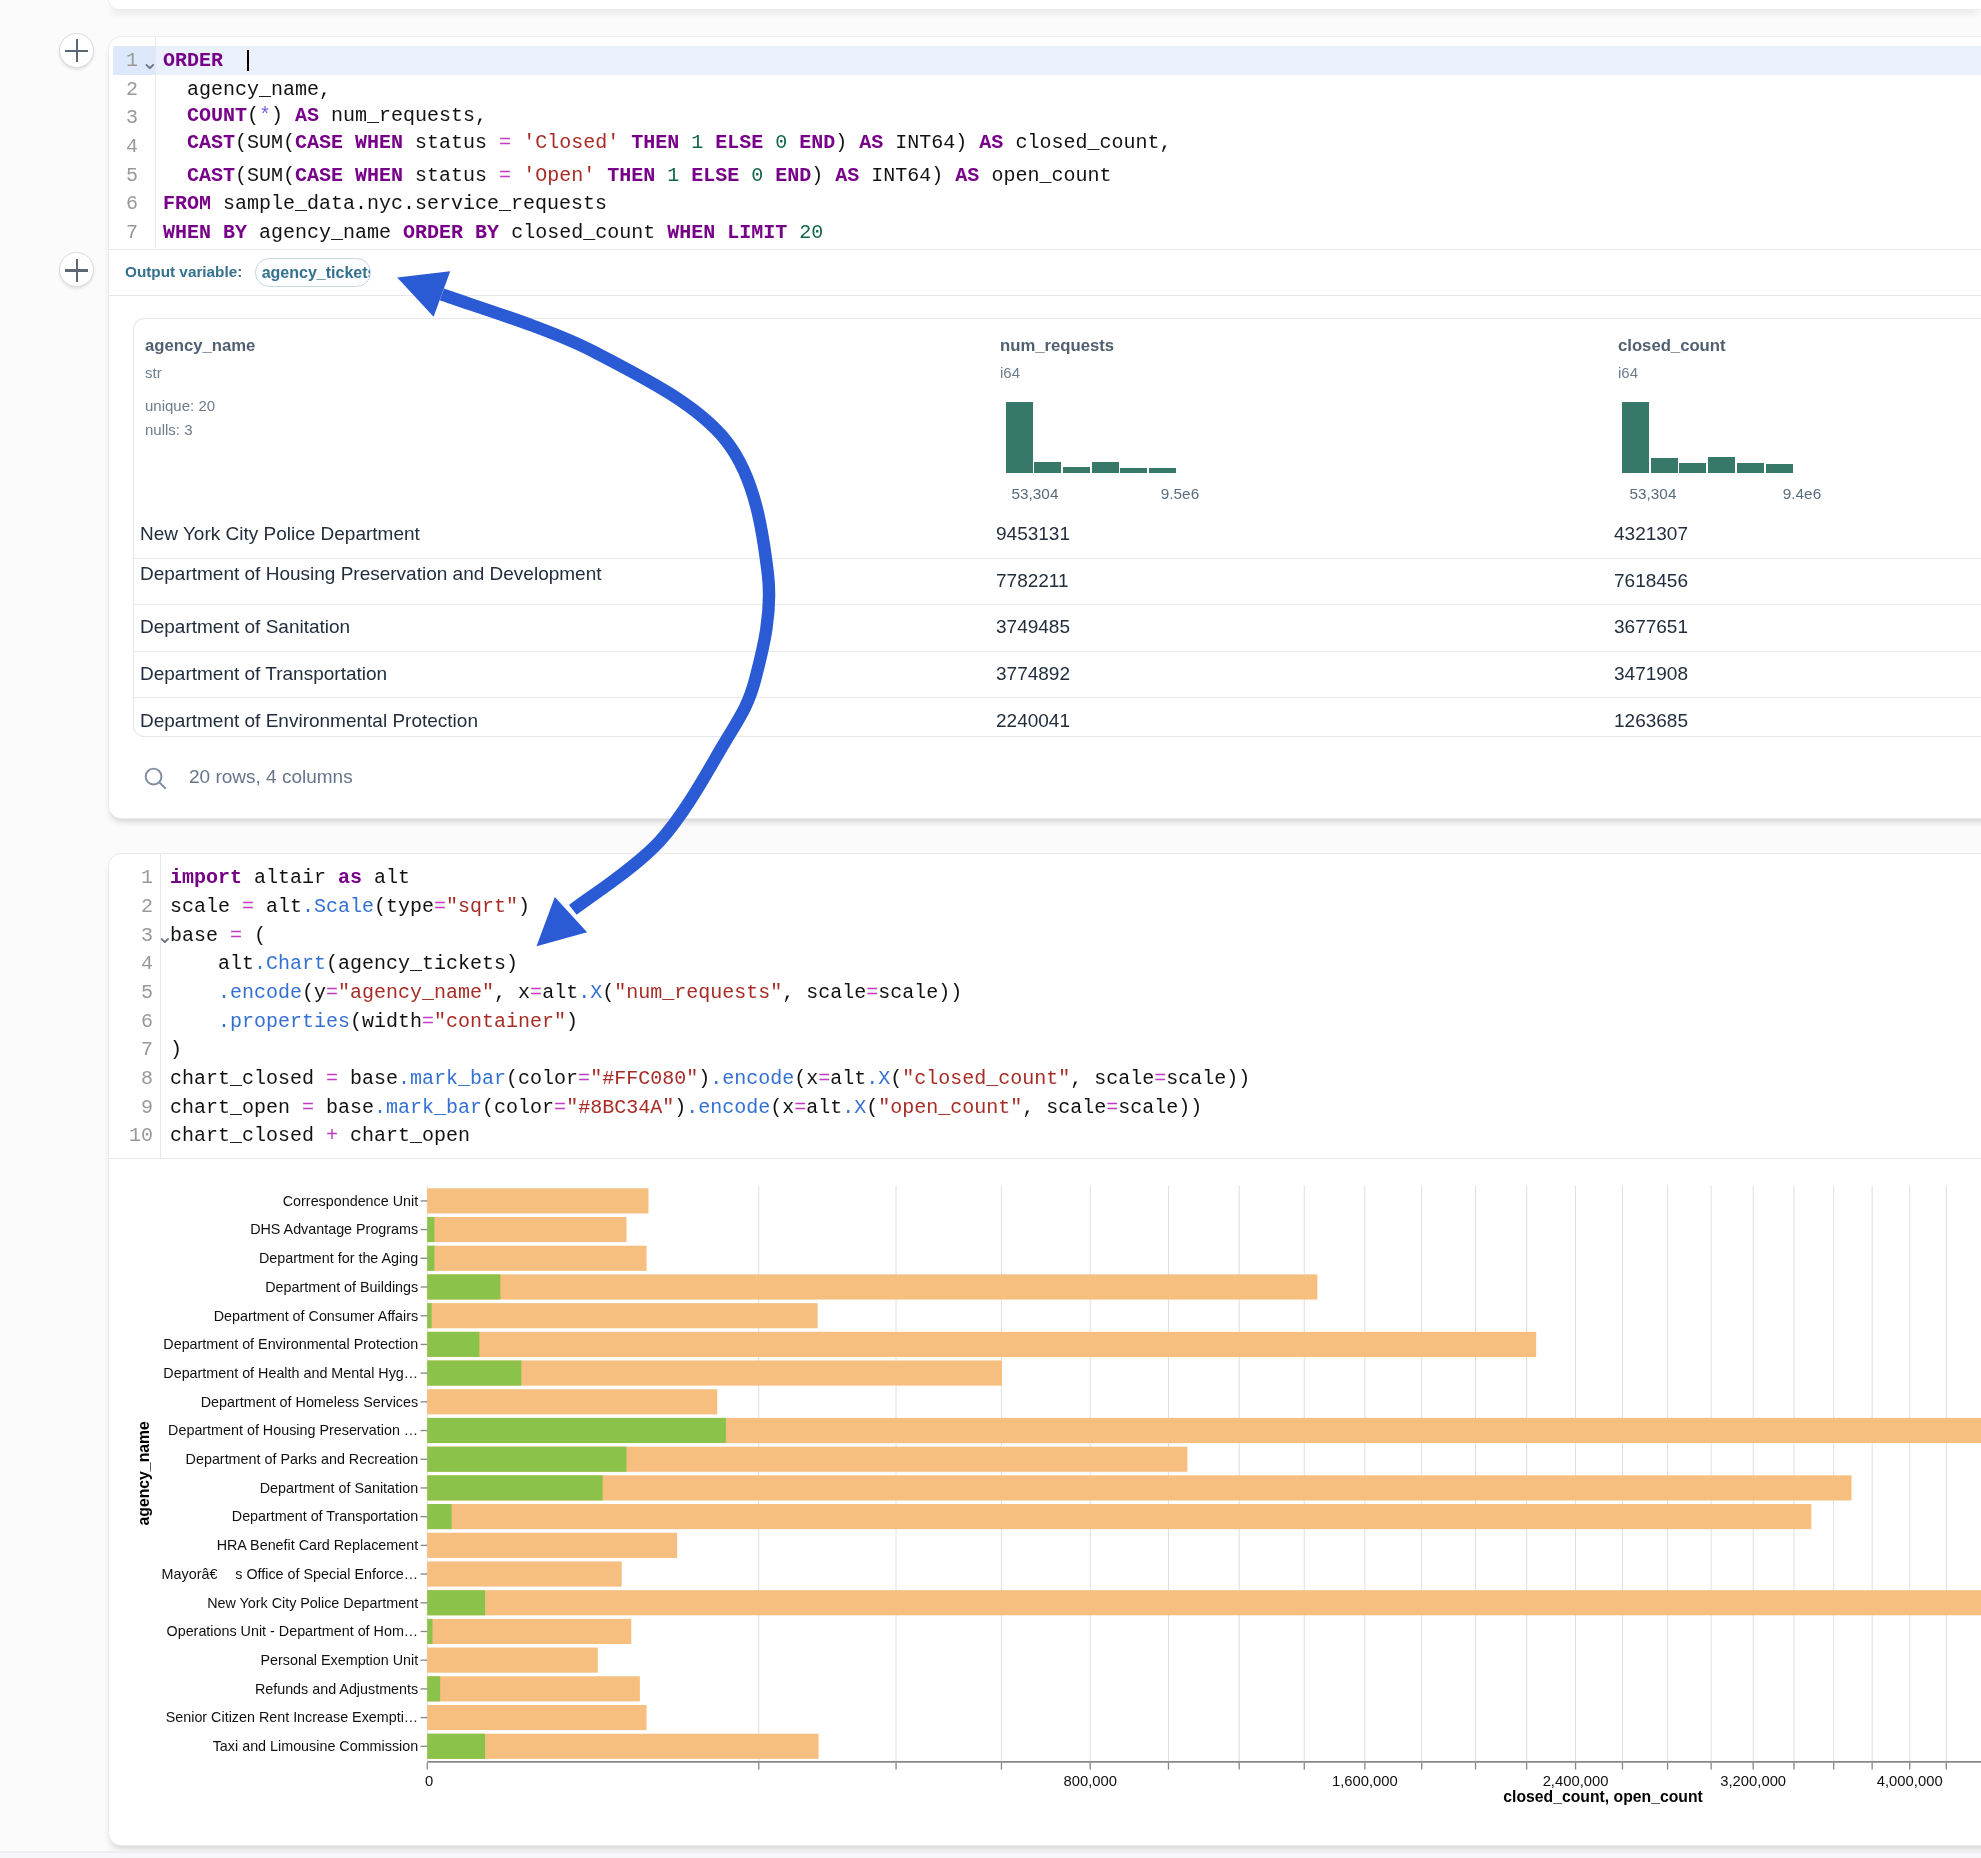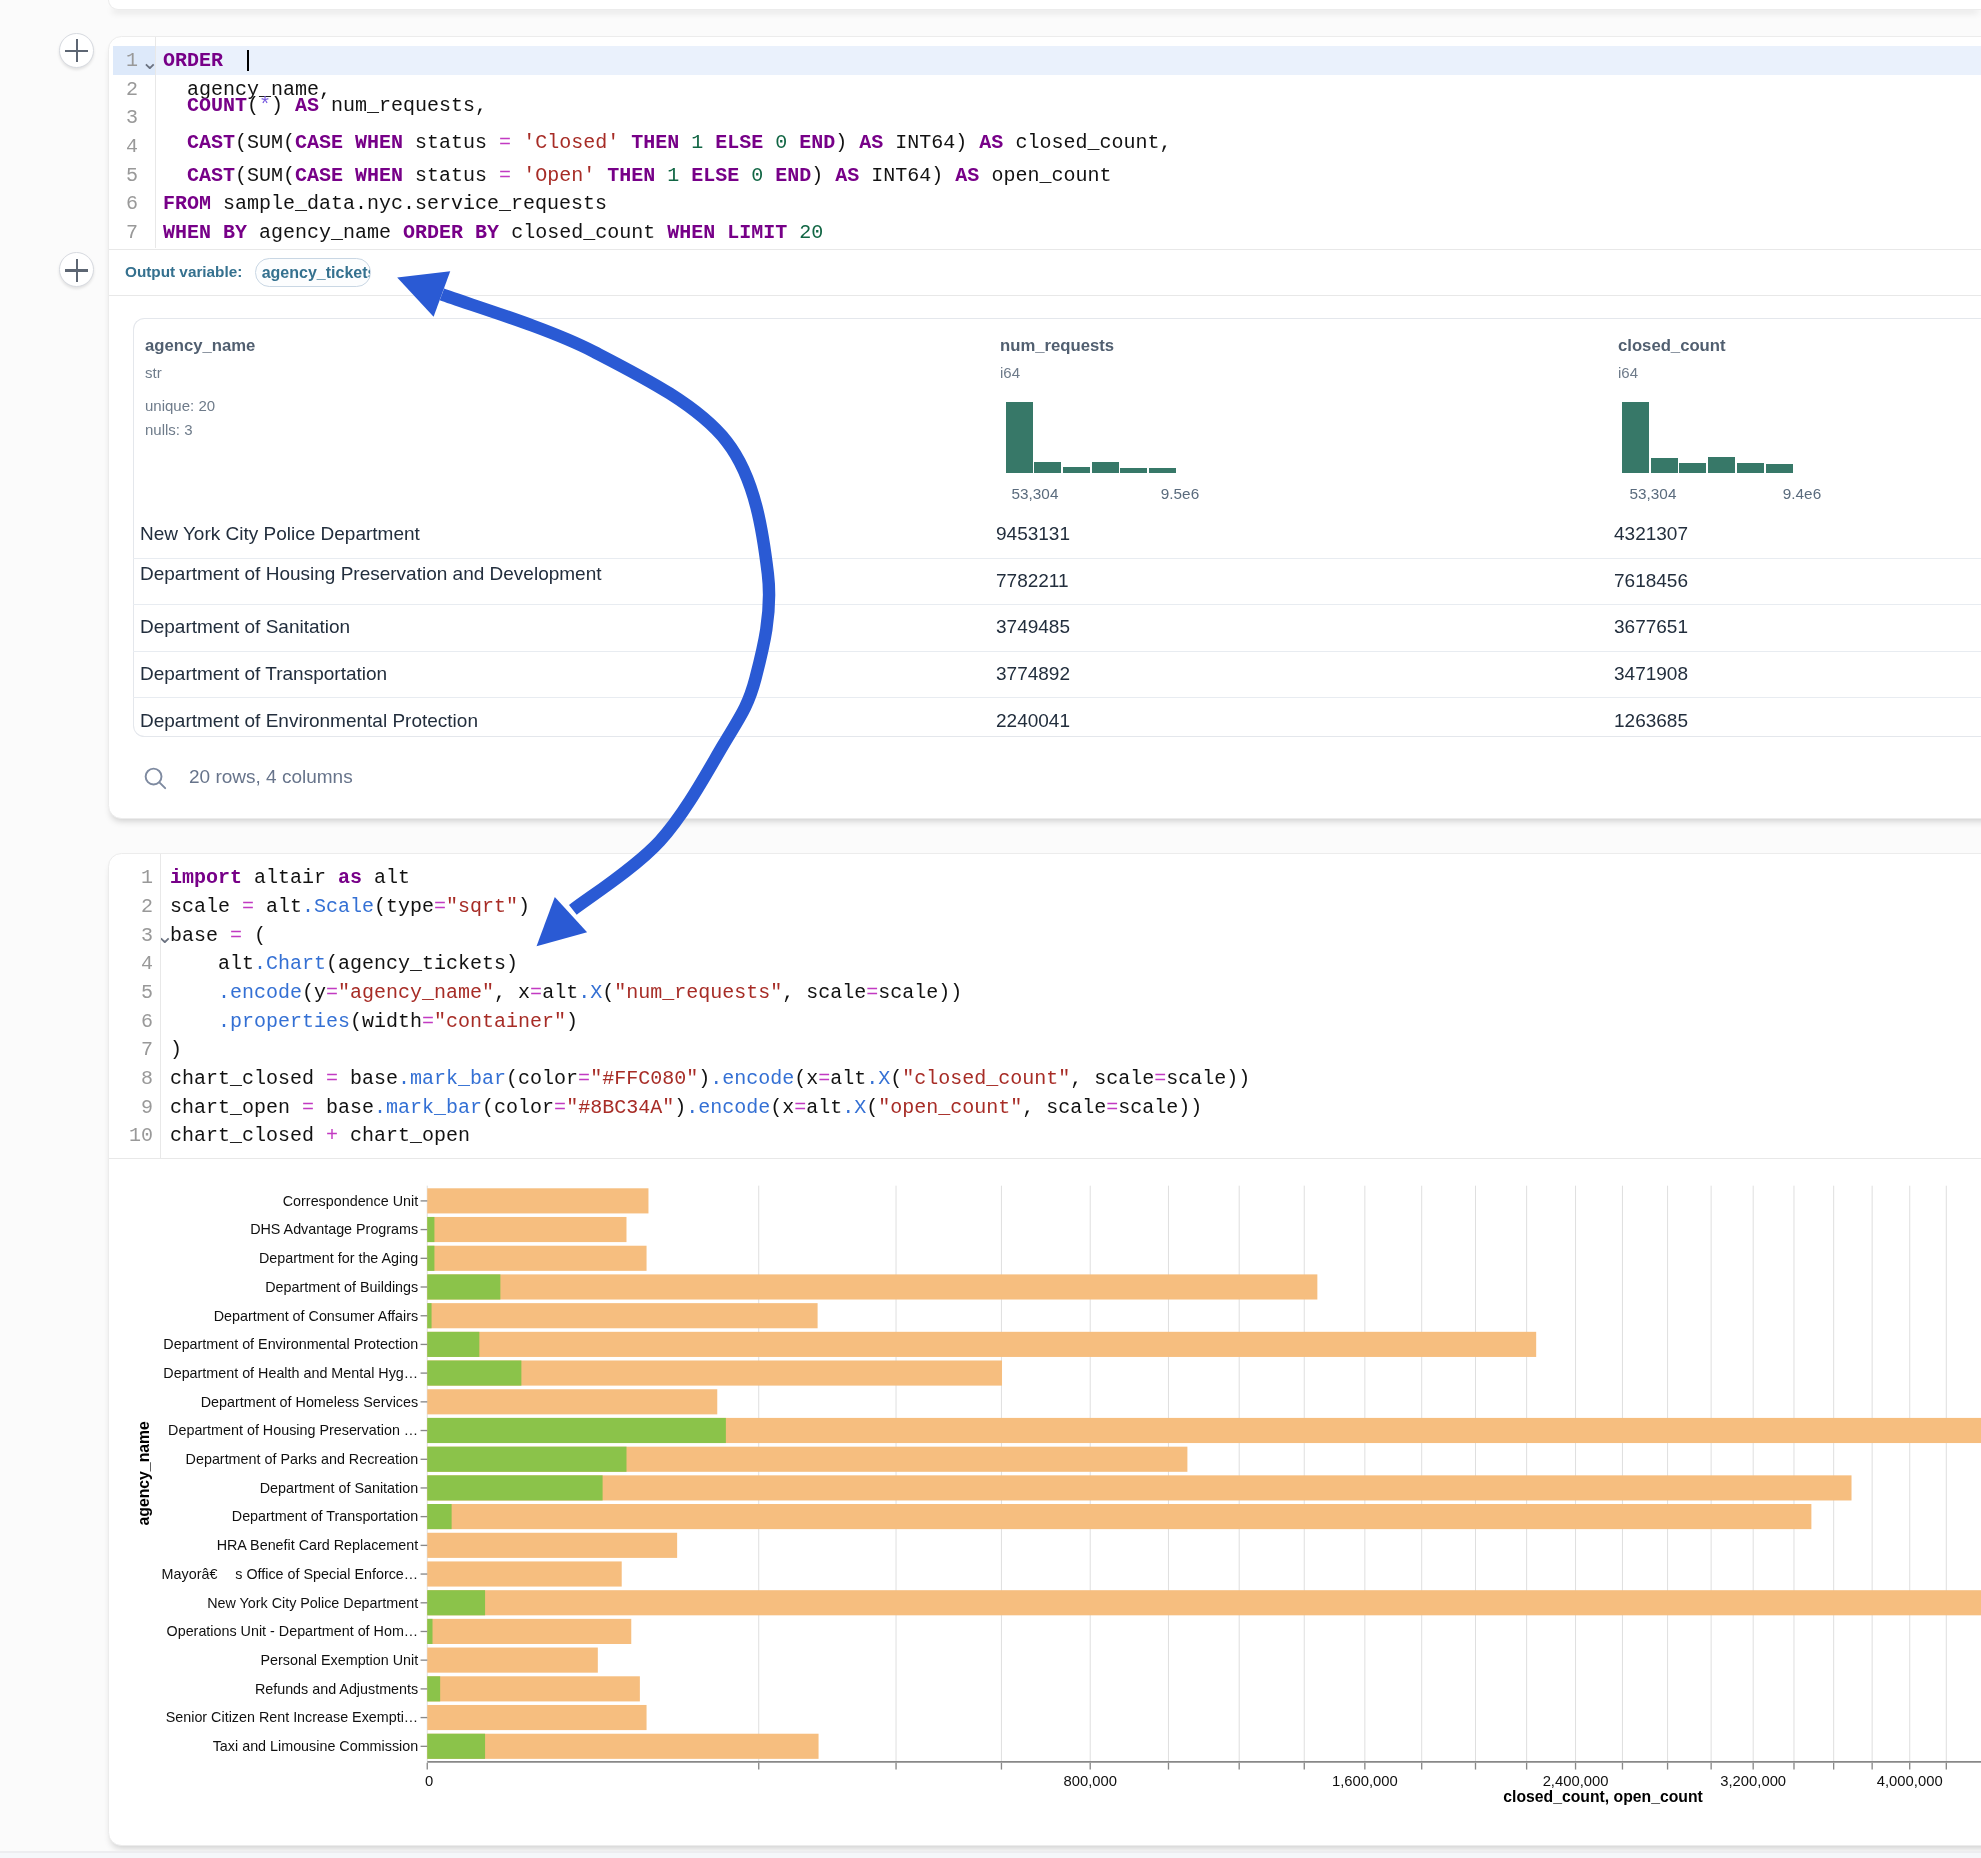--- a/index.html
+++ b/index.html
@@ -42,21 +42,21 @@
 
 <div class="activeline" style="left:156px;top:46px;width:1826px;height:29px"></div>
 <div class="activeline" style="left:113px;top:46px;width:42px;height:29px;background:#dde9fa"></div>
 
 <div class="gnum" style="right:1844px;top:46px">1</div>
 <div class="fold" style="left:141px;top:49px">⌄</div>
 <div class="cl" style="left:163px;top:46px"><b class="k">ORDER</b> </div>
 <div class="gnum" style="right:1844px;top:75px">2</div>
 <div class="cl" style="left:163px;top:75px">  agency_name,</div>
 <div class="gnum" style="right:1844px;top:103px">3</div>
-<div class="cl" style="left:163px;top:91px">  <b class="k">COUNT</b>(<span class="a">*</span>) <b class="k">AS</b> num_requests,</div>
+<div class="cl" style="left:163px;top:101px">  <b class="k">COUNT</b>(<span class="a">*</span>) <b class="k">AS</b> num_requests,</div>
 <div class="gnum" style="right:1844px;top:132px">4</div>
 <div class="cl" style="left:163px;top:128px">  <b class="k">CAST</b>(SUM(<b class="k">CASE</b> <b class="k">WHEN</b> status <span class="o">=</span> <span class="s">'Closed'</span> <b class="k">THEN</b> <span class="n">1</span> <b class="k">ELSE</b> <span class="n">0</span> <b class="k">END</b>) <b class="k">AS</b> INT64) <b class="k">AS</b> closed_count,</div>
 <div class="gnum" style="right:1844px;top:161px">5</div>
 <div class="cl" style="left:163px;top:161px">  <b class="k">CAST</b>(SUM(<b class="k">CASE</b> <b class="k">WHEN</b> status <span class="o">=</span> <span class="s">'Open'</span> <b class="k">THEN</b> <span class="n">1</span> <b class="k">ELSE</b> <span class="n">0</span> <b class="k">END</b>) <b class="k">AS</b> INT64) <b class="k">AS</b> open_count</div>
 <div class="gnum" style="right:1844px;top:189px">6</div>
 <div class="cl" style="left:163px;top:189px"><b class="k">FROM</b> sample_data.nyc.service_requests</div>
 <div class="gnum" style="right:1844px;top:218px">7</div>
 <div class="cl" style="left:163px;top:218px"><b class="k">WHEN</b> <b class="k">BY</b> agency_name <b class="k">ORDER</b> <b class="k">BY</b> closed_count <b class="k">WHEN</b> <b class="k">LIMIT</b> <span class="n">20</span></div>
 
 <div style="position:absolute;left:247px;top:50px;width:1.9px;height:21px;background:#000"></div>

